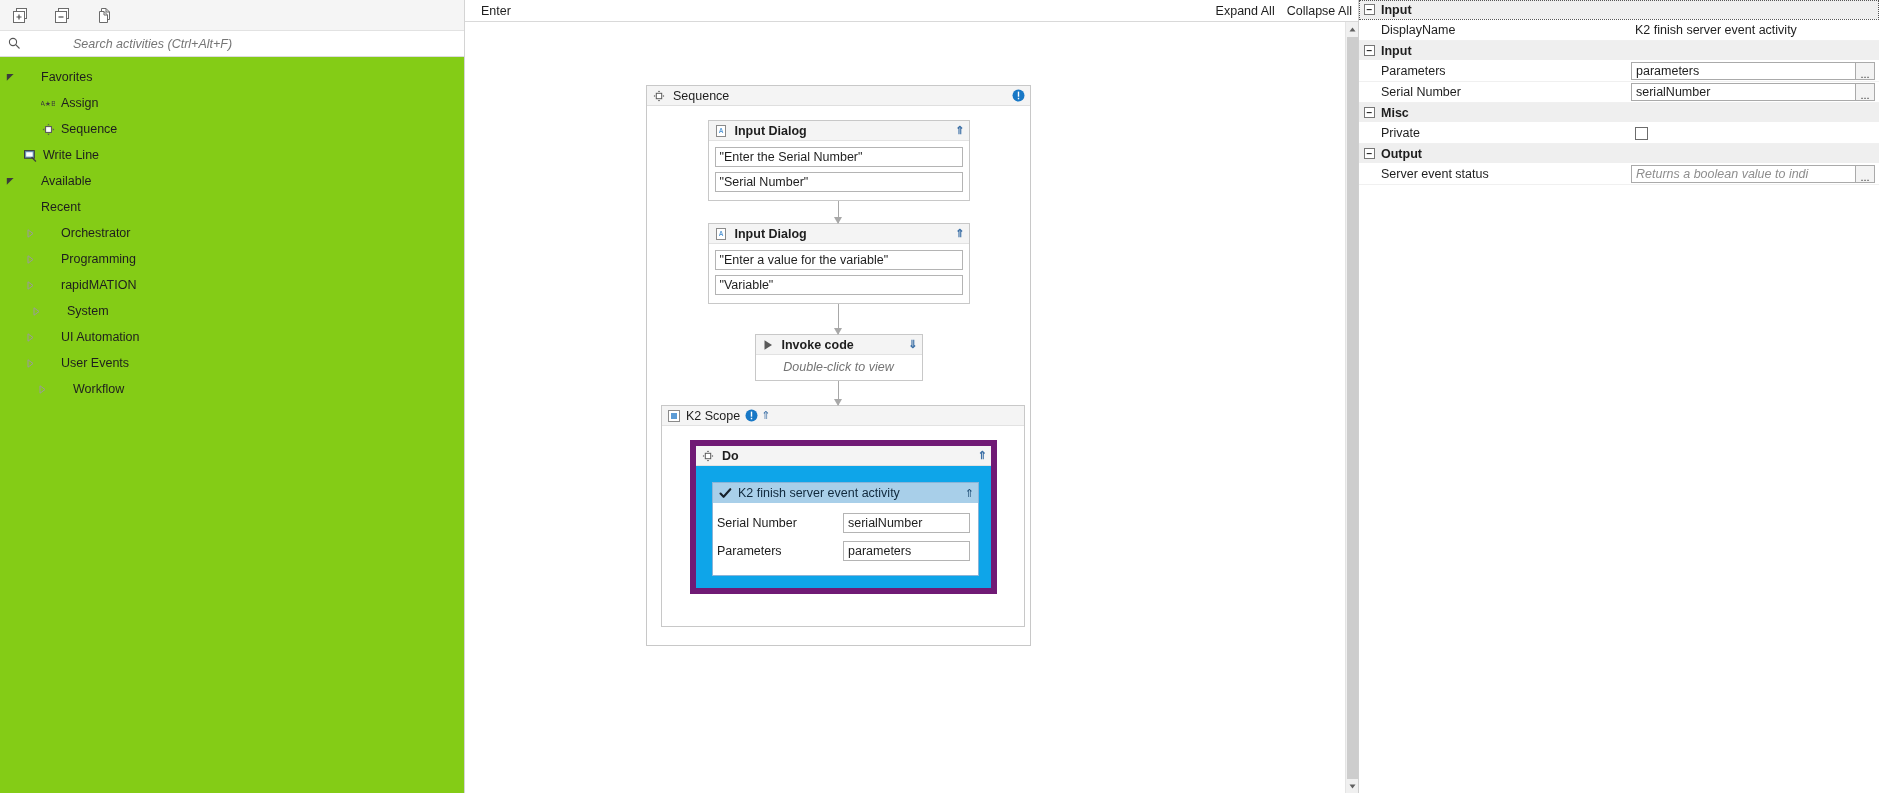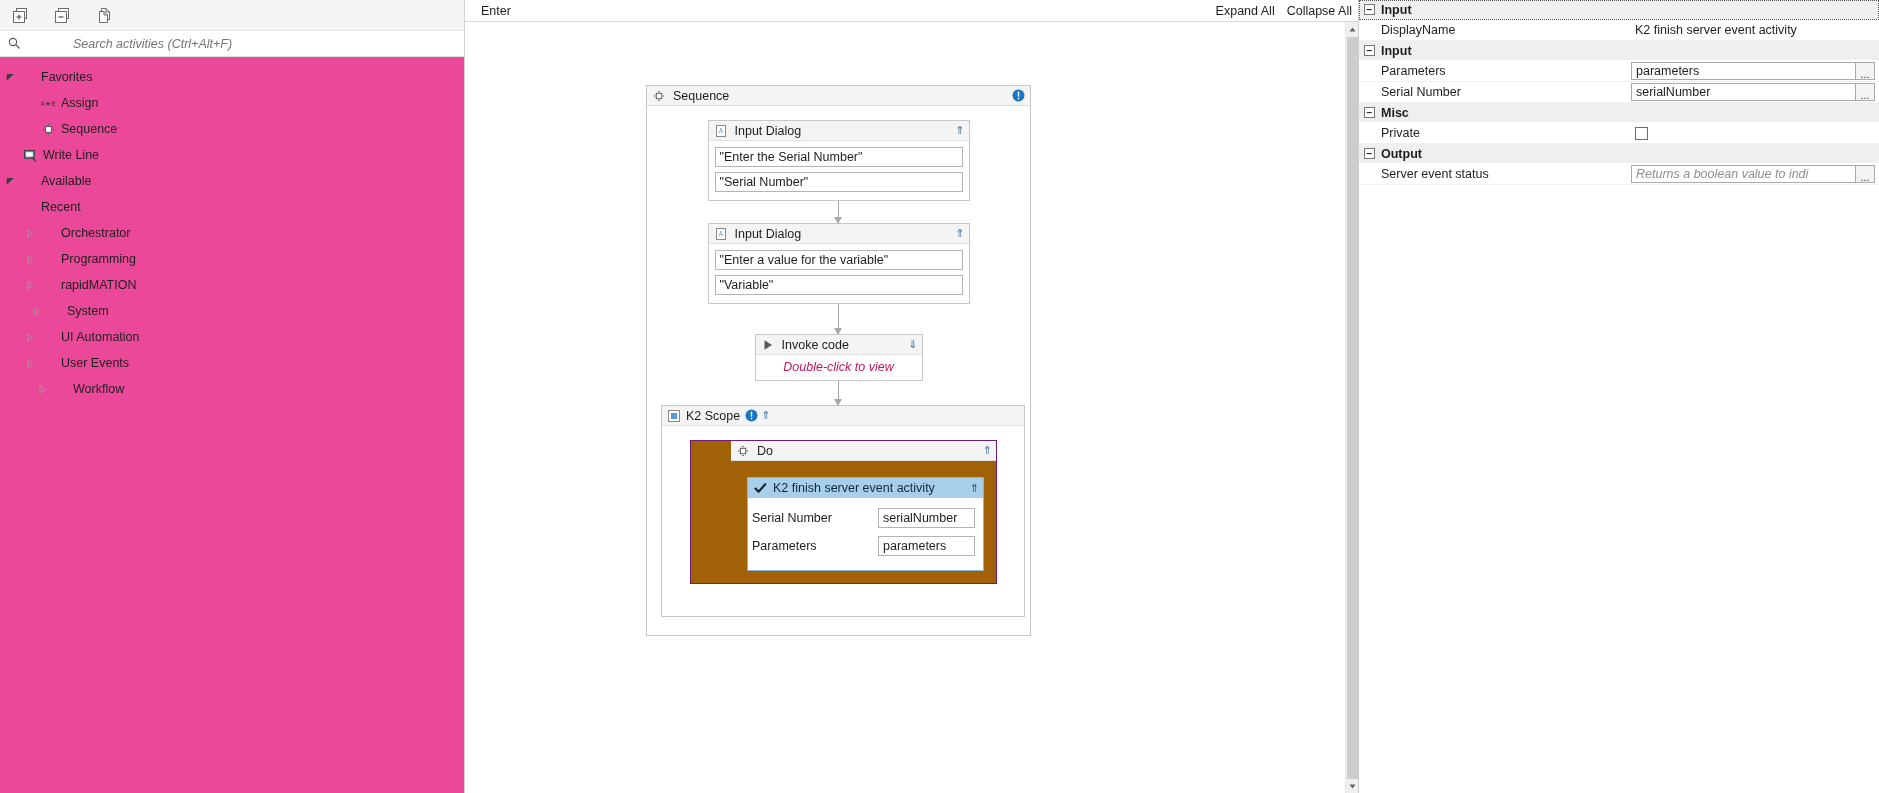--- a/index.html
+++ b/index.html
@@ -61,21 +61,21 @@
     font-style: italic;
     color: #8a8a8a;
     background: transparent;
     padding-left: 2px;
   }
 
   .lp-tree {
     flex: 1;
     overflow: hidden;
     padding-top: 7px;
-    background: #ec4899;
+    background: #84cc16;
   }
   .tree-row {
     display: flex;
     align-items: center;
     height: 26px;
     padding-left: 4px;
     cursor: pointer;
     font-size: 12.5px;
     color: #1e1e1e;
     white-space: nowrap;
@@ -195,20 +195,21 @@
   }
   .card-head {
     height: 20px;
     background: #f4f4f4;
     border-bottom: 1px solid #e2e2e2;
     display: flex;
     align-items: center;
     padding: 0 5px;
     gap: 5px;
     cursor: pointer;
+    font-weight: bold;
   }
   .card-head .ch-title { flex: 1; padding-left: 2px; font-size: 12.5px;}
   .card-body { padding: 6px 6px 8px 6px; }
 
   .fld {
     height: 20px;
     border: 1px solid #b4b4b4;
     background: #ffffff;
     display: flex;
     align-items: center;
@@ -250,23 +251,22 @@
     background: #fff;
   }
   .k2scope-head {
     height: 20px;
     background: #f4f4f4;
     border-bottom: 1px solid #e2e2e2;
     display: flex; align-items: center; padding: 0 5px; gap: 5px;
     cursor: pointer;
   }
   .do-block {
-    border: 1px solid #701a75;
-    background: #a16207;
-    padding-left: 40px;
+    border: 6px solid #701a75;
+    background: #0ea5e9;
   }
   .k2act {
     border: 1px solid #89b4d8;
     background: #fff;
   }
   .k2act-head {
     height: 20px;
     background: #a8cfe9;
     display: flex; align-items: center; padding: 0 5px; gap: 6px;
     cursor: pointer;
@@ -638,21 +638,21 @@
               <div class="card-head">
                 <span class="act-icon">
                   <svg width="12" height="12" viewBox="0 0 12 12">
                     <path d="M2.5 1.3 L10 6 L2.5 10.7 Z" fill="#5a5a5a"></path>
                   </svg>
                 </span>
                 <span class="ch-title">Invoke code</span>
                 <span class="chev">⇓</span>
               </div>
               <div class="card-body" style="padding:5px 6px 6px 6px; text-align:center;">
-                <span style="font-style:italic;color:#be185d;font-size:12.5px;">Double-click to view</span>
+                <span style="font-style:italic;color:#737373;font-size:12.5px;">Double-click to view</span>
               </div>
             </div>
 
             <div class="connector" style="height:24px;"></div>
 
             <div class="k2scope" style="margin:0 5px 0 14px;">
               <div class="k2scope-head">
                 <span class="act-icon">
                   <svg width="12" height="12" viewBox="0 0 12 12">
                     <rect x="0.5" y="0.5" width="11" height="11" fill="#fff" stroke="#8a8a8a"></rect>

